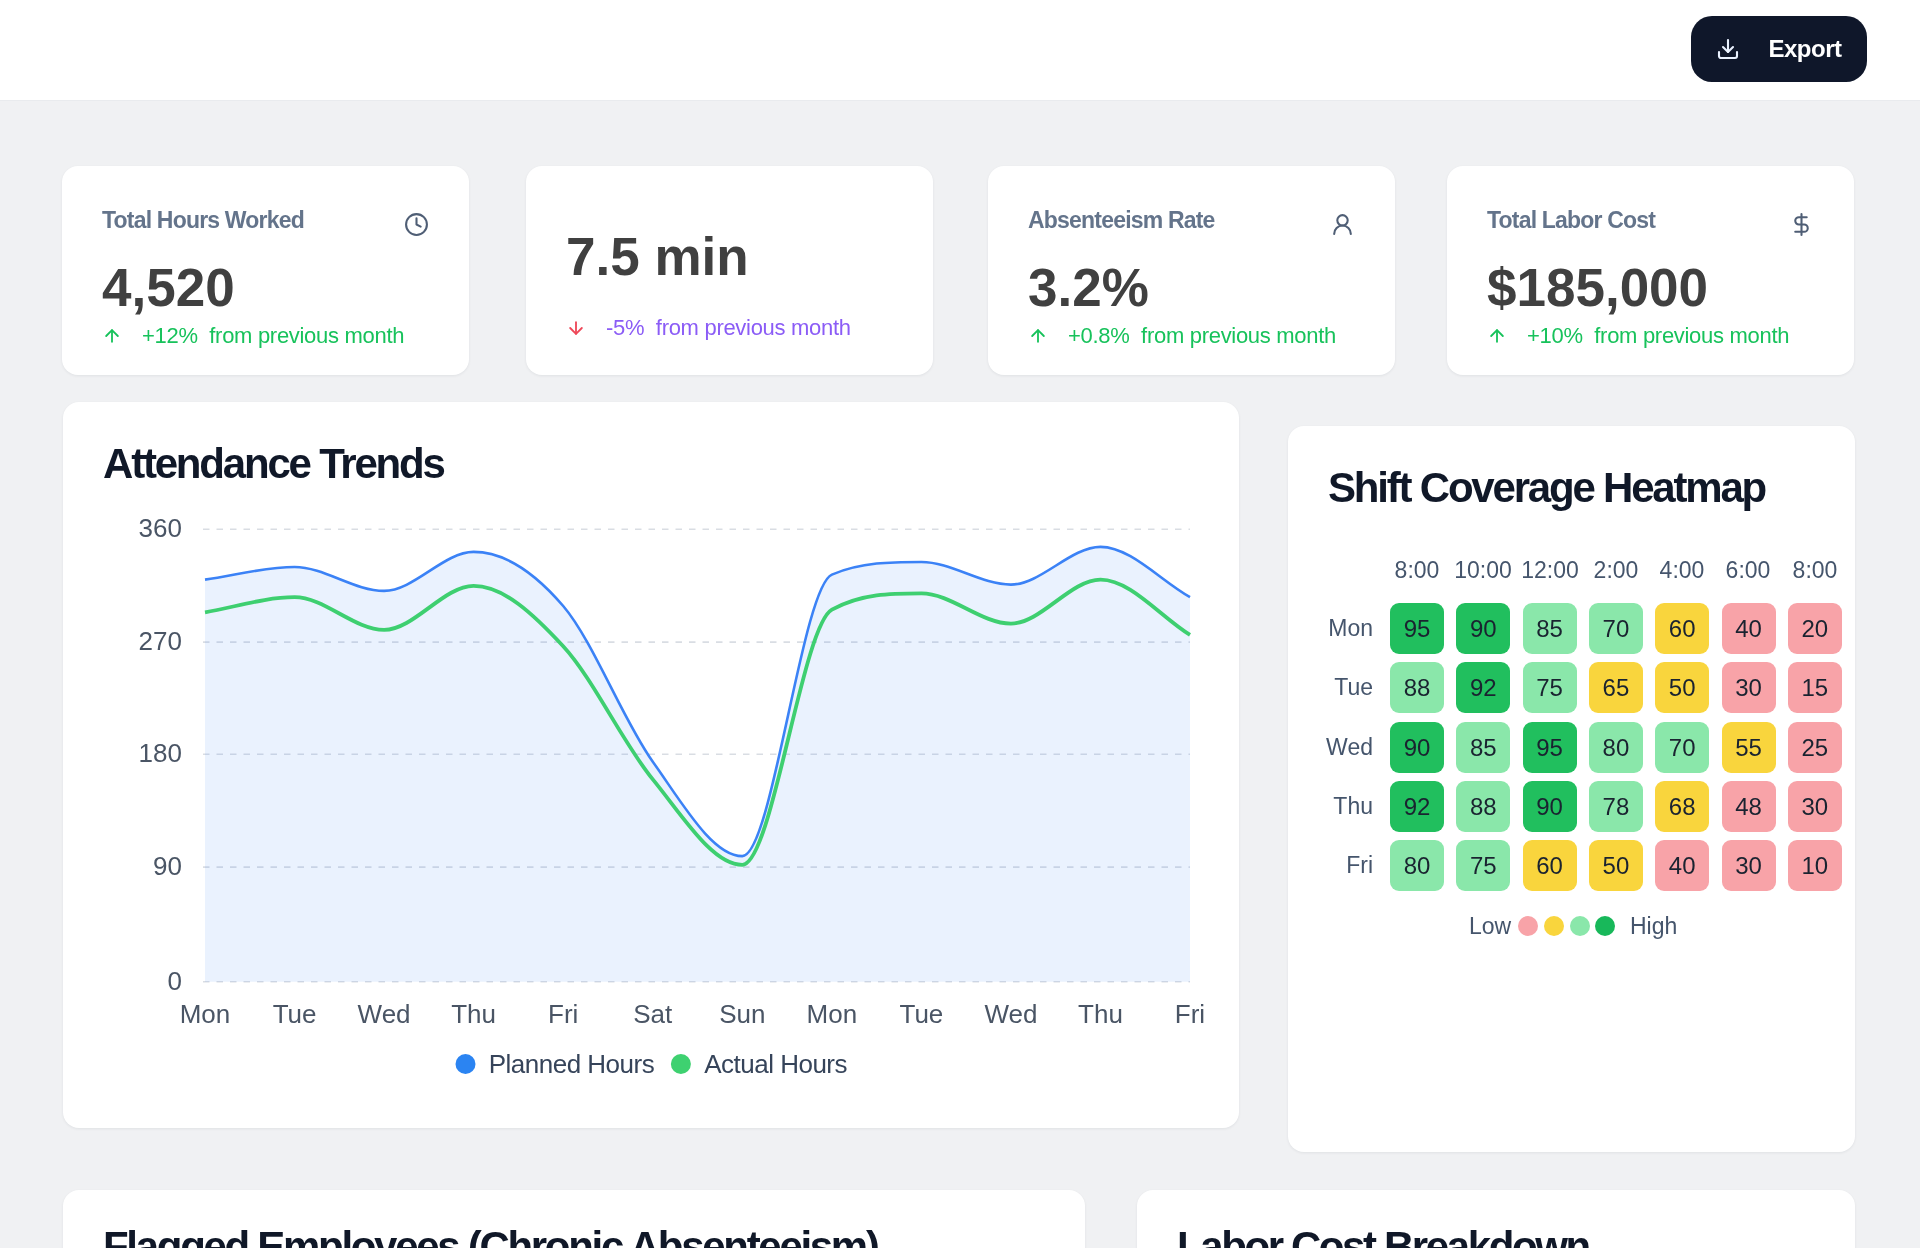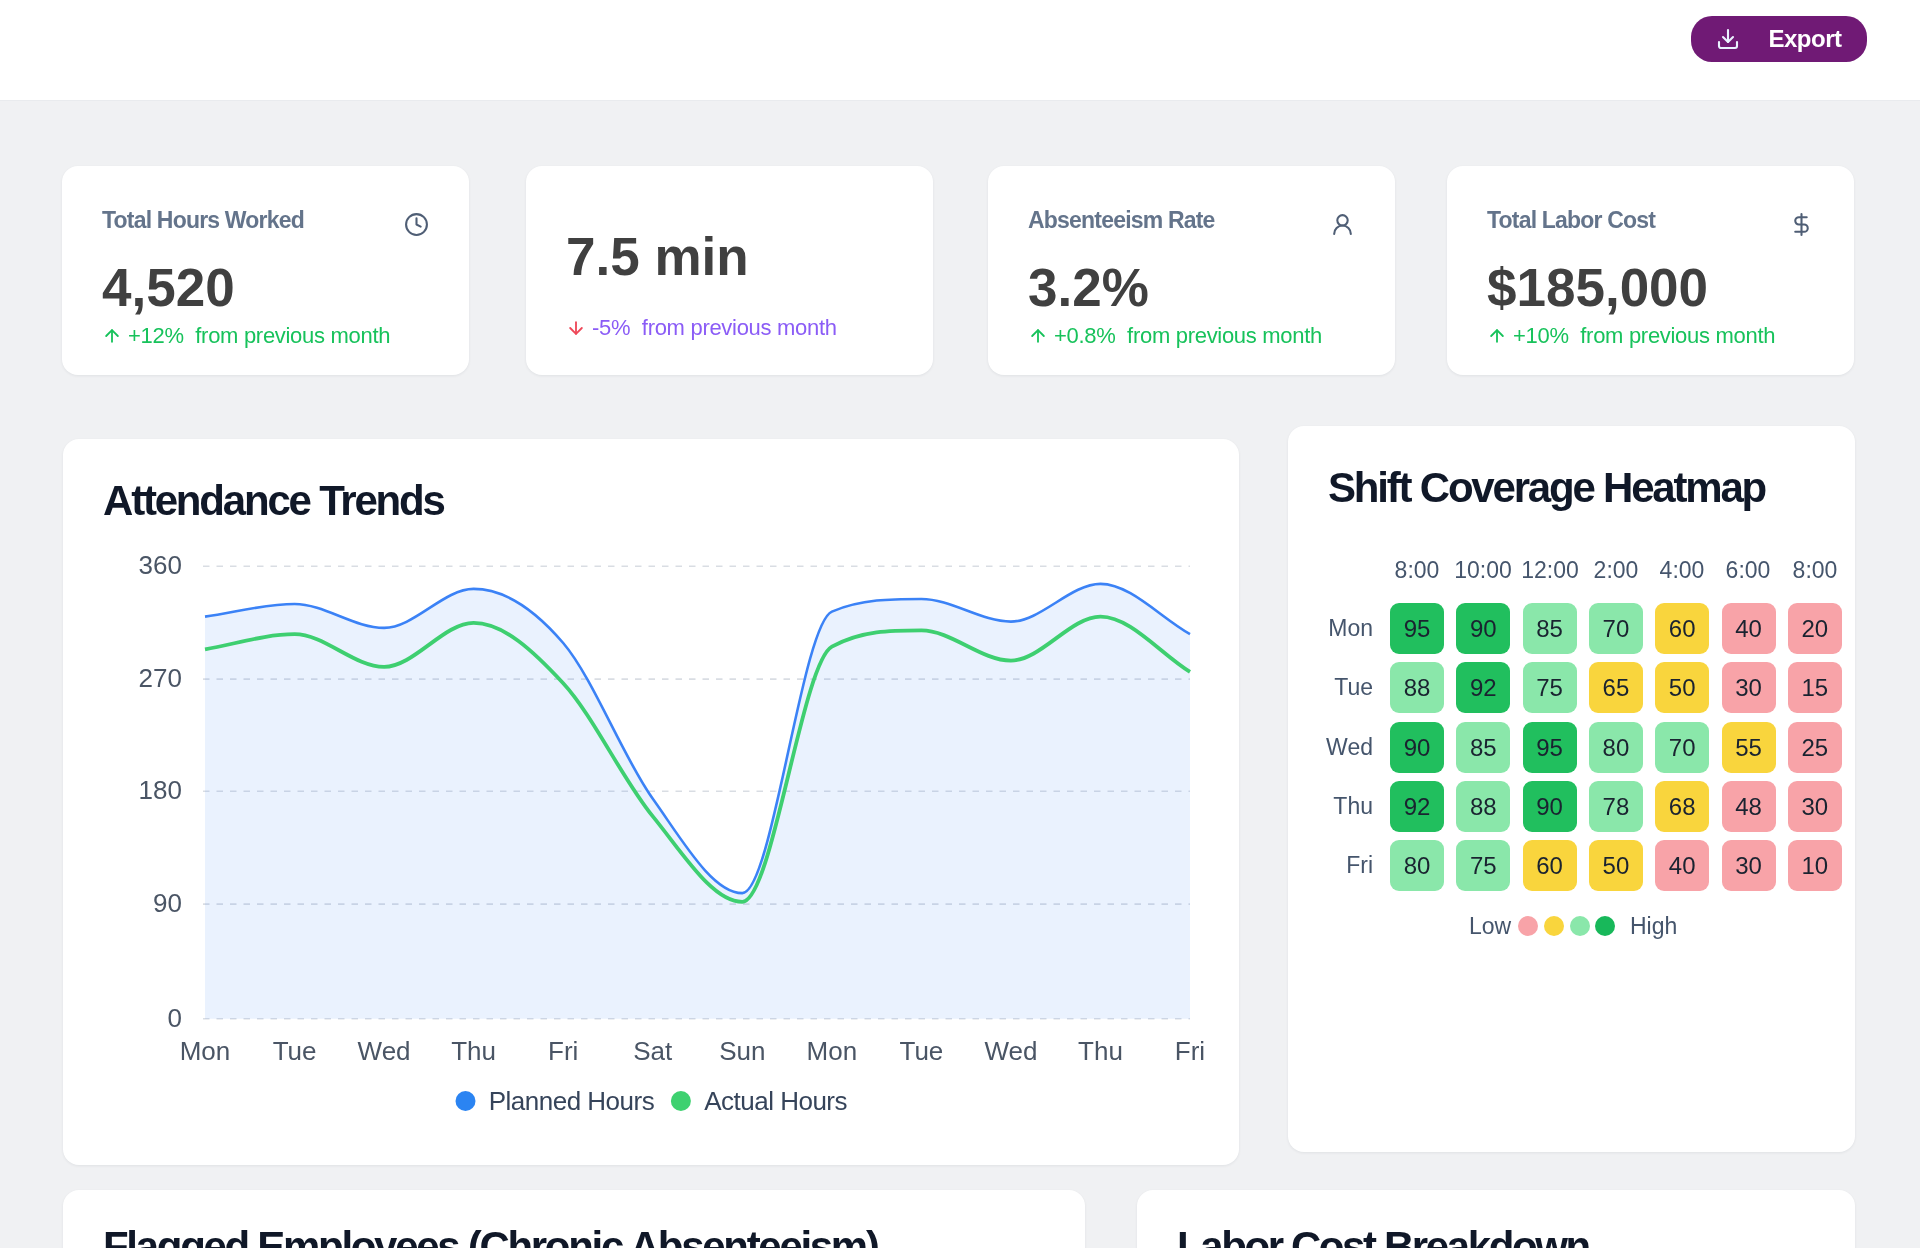--- a/index.html
+++ b/index.html
@@ -3,35 +3,35 @@
 <style>
 * { margin:0; padding:0; box-sizing:border-box; }
 html,body { width:1920px; height:1248px; overflow:hidden; background:#f0f1f3;
   font-family:"Liberation Sans", sans-serif; position:relative; }
 .hdr { position:absolute; left:0; top:0; width:1920px; height:101px; background:#fff;
   border-bottom:1px solid #e9ebee; }
 .hdr h1 { position:absolute; left:54px; top:22px; font-size:42px; letter-spacing:-1.7px; color:#101828; }
 .datechip { position:absolute; left:1343px; top:17px; width:321px; height:66px; background:#fff;
   border:2px solid #e5e8ec; border-radius:14px; display:flex; align-items:center; gap:27px;
   padding-left:23px; font-size:25px; font-weight:400; color:#1f2733; letter-spacing:0px; }
-.export { position:absolute; left:1691px; top:16px; width:176px; height:46px; background:#701a75;
+.export { position:absolute; left:1691px; top:16px; width:176px; height:66px; background:#0f172a;
   border-radius:21px; display:flex; align-items:center; justify-content:center; gap:28px;
   color:#fff; font-size:24px; font-weight:700; letter-spacing:-0.5px; }
 .card { position:absolute; background:#fff; border-radius:16px; box-shadow:0 1px 3px rgba(16,24,40,.07); }
 .stat { top:166px; width:407px; height:209px; padding:40px; }
 .srow { display:flex; justify-content:space-between; align-items:flex-start; margin-top:1px; }
 .srow svg { margin-top:5px; }
 .slabel { font-size:23px; line-height:27px; font-weight:700; color:#64748b; letter-spacing:-0.8px; }
 .sval { font-size:53px; line-height:62px; font-weight:700; color:#404040; margin-top:20px; letter-spacing:0px; }
-.sdelta { margin-top:3px; font-size:22px; line-height:27px; font-weight:400; display:flex; align-items:center; gap:6px; letter-spacing:-0.3px;}
+.sdelta { margin-top:3px; font-size:22px; line-height:27px; font-weight:400; display:flex; align-items:center; gap:20px; letter-spacing:-0.3px;}
 .sdelta.up { color:#17c25b; }
 .sdelta.dn { color:#8b5cf6;margin-top:26px; }
 .dar { flex:0 0 auto; }
 h2 { font-size:42px; letter-spacing:-0.8px; color:#101828; font-weight:700; }
-.chartcard { left:63px; top:439px; width:1176px; height:726px; }
+.chartcard { left:63px; top:402px; width:1176px; height:726px; }
 .chartcard h2 { position:absolute; left:40px; top:38px; }
 .heatcard { left:1288px; top:426px; width:567px; height:726px; }
 .heatcard h2 { position:absolute; left:40px; top:38px; }
 .hh { position:absolute; text-align:center; font-size:23px; color:#45556c; font-weight:400; }
 .hd { position:absolute; text-align:right; font-size:23px; color:#45556c; font-weight:400; }
 .hc { position:absolute; width:54px; height:51px; border-radius:9px; text-align:center;
   line-height:51px; font-size:24px; color:#1a2330; }
 .hlg { position:absolute; top:486px; left:0; width:567px; height:28px; font-size:23px; color:#45556c; font-weight:400;}
 .hlg .lt { position:absolute; top:1px; }
 .ld { position:absolute; top:4px; width:20px; height:20px; border-radius:50%; }

